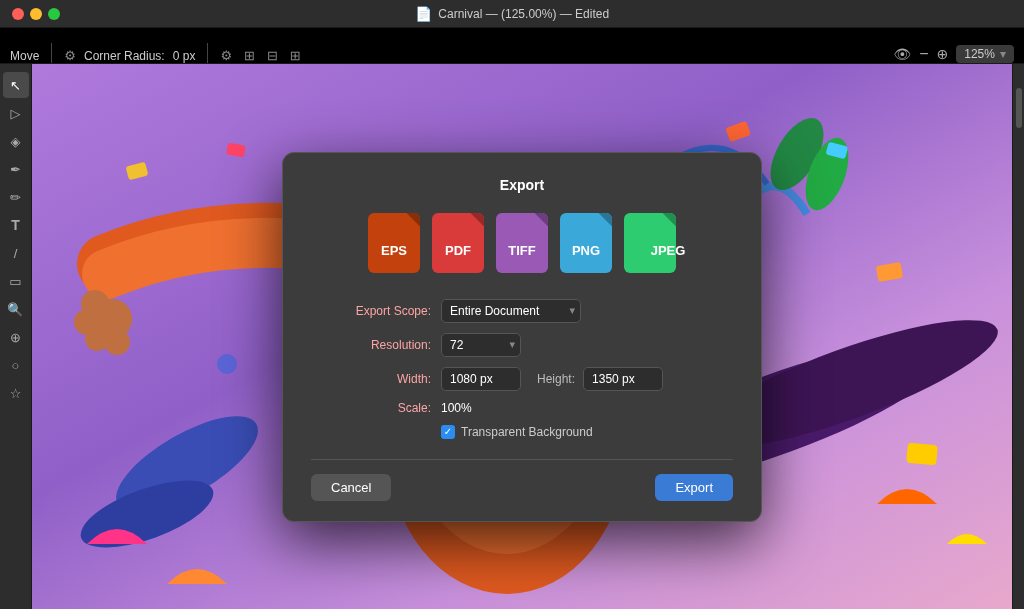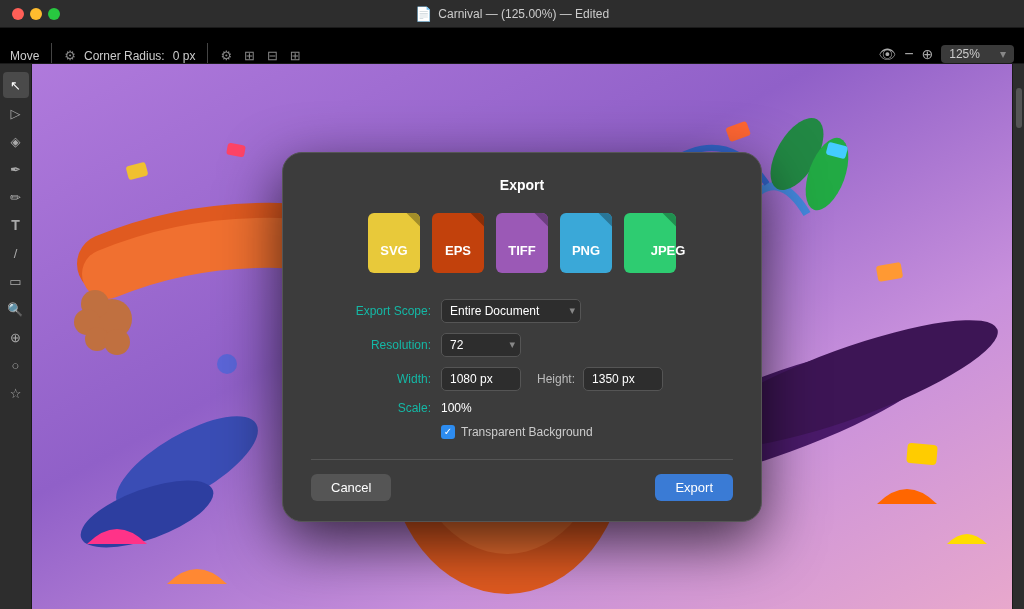--- a/index.html
+++ b/index.html
@@ -77,21 +77,21 @@
       gap: 8px;
     }
     .zoom-display {
       font-size: 12px;
       color: #ccc;
       background: #3a3a3a;
       padding: 2px 8px;
       border-radius: 4px;
       display: flex;
       align-items: center;
-      gap: 20px;
+      gap: 5px;
     }
 
     
     .main-area {
       display: flex;
       height: calc(609px - 28px - 36px);
     }
 
     
     .tools-sidebar {
@@ -149,21 +149,21 @@
       top: 0; left: 0; right: 0; bottom: 0;
       display: flex;
       align-items: center;
       justify-content: center;
       z-index: 100;
     }
 
     
     .export-dialog {
       background: #3c3c3c;
-      border-radius: 20px;
+      border-radius: 12px;
       width: 480px;
       padding: 24px 28px 20px;
       box-shadow: 0 20px 60px rgba(0,0,0,0.7);
       border: 1px solid #555;
     }
     .dialog-title {
       text-align: center;
       font-size: 14px;
       font-weight: 600;
       color: #fff;
@@ -218,21 +218,21 @@
     .form-section {
       padding: 0 10px;
     }
     .form-row {
       display: flex;
       align-items: center;
       margin-bottom: 10px;
     }
     .form-label {
       font-size: 12px;
-      color: #14b8a6;
+      color: #fca5a5;
       text-align: right;
       min-width: 110px;
       margin-right: 10px;
     }
     .form-select {
       background: #2d2d2d;
       border: 1px solid #555;
       border-radius: 5px;
       color: #fff;
       font-size: 12px;
@@ -464,27 +464,27 @@
         <circle cx="90" cy="278" r="13" fill="#c07040"></circle>
       </svg>
 
       
       <div class="dialog-overlay">
         <div class="export-dialog">
           <div class="dialog-title">Export</div>
 
           <div class="format-icons">
             <div class="format-icon">
-              <div class="format-icon-shape fmt-svg">
-                <span style="font-size:13px; font-weight:700; color:#fff; position:relative; z-index:1; margin-top:16px">SVG</span>
-              </div>
-            </div>
-            <div class="format-icon">
               <div class="format-icon-shape fmt-eps">
                 <span style="font-size:13px; font-weight:700; color:#fff; position:relative; z-index:1; margin-top:16px">EPS</span>
+              </div>
+            </div>
+            <div class="format-icon">
+              <div class="format-icon-shape fmt-pdf">
+                <span style="font-size:13px; font-weight:700; color:#fff; position:relative; z-index:1; margin-top:16px">PDF</span>
               </div>
             </div>
             <div class="format-icon">
               <div class="format-icon-shape fmt-tiff">
                 <span style="font-size:13px; font-weight:700; color:#fff; position:relative; z-index:1; margin-top:16px">TIFF</span>
               </div>
             </div>
             <div class="format-icon">
               <div class="format-icon-shape fmt-png">
                 <span style="font-size:13px; font-weight:700; color:#fff; position:relative; z-index:1; margin-top:16px">PNG</span>

